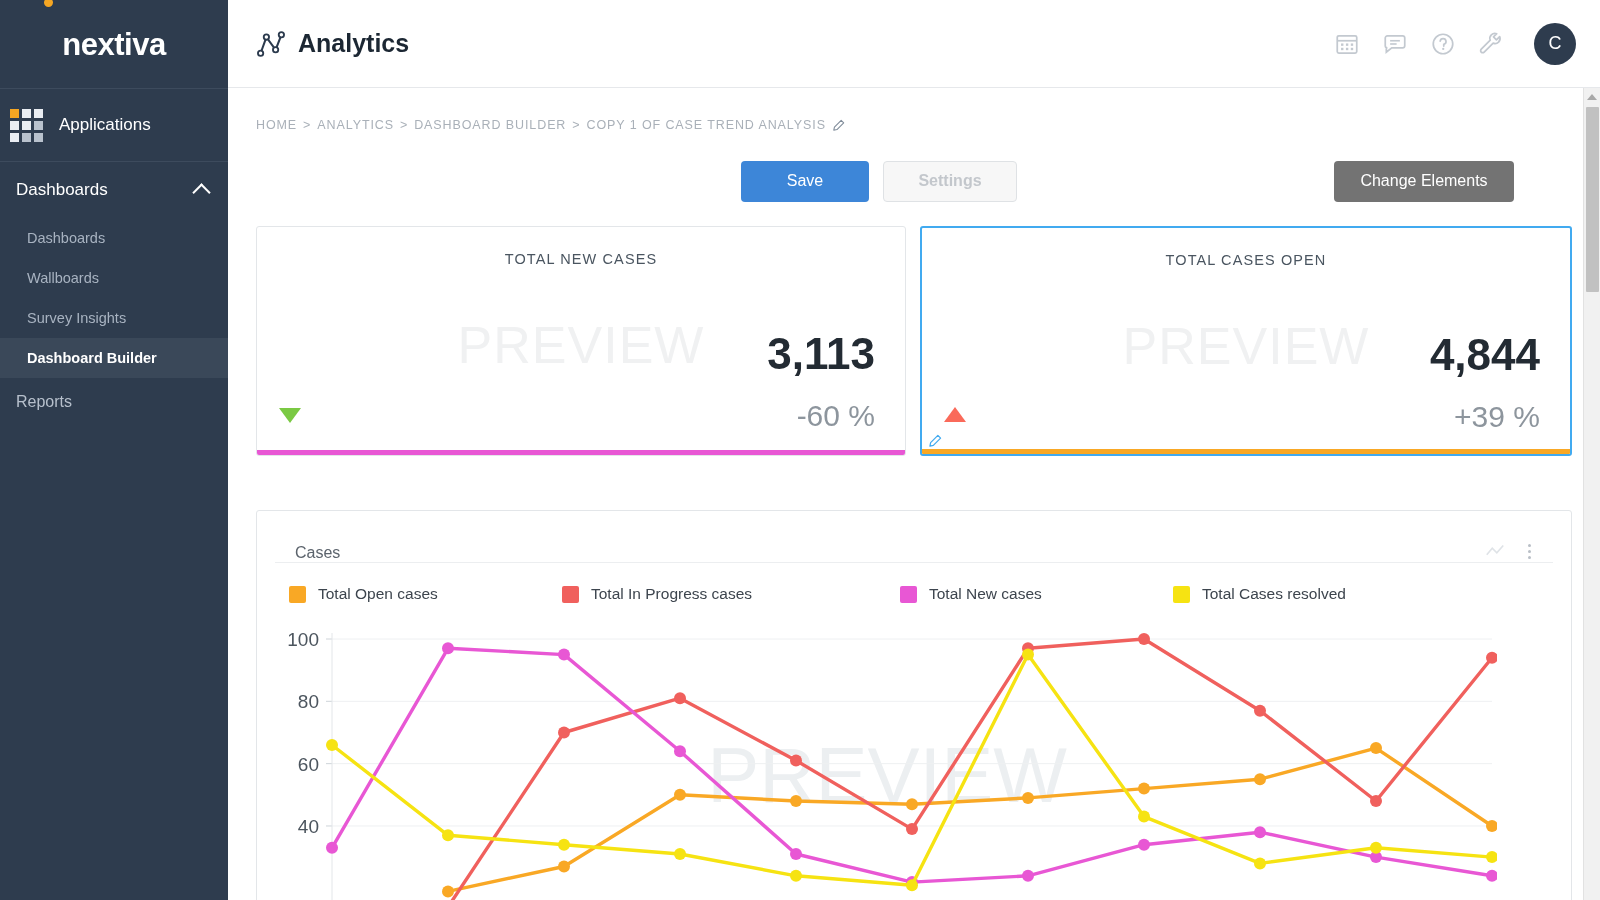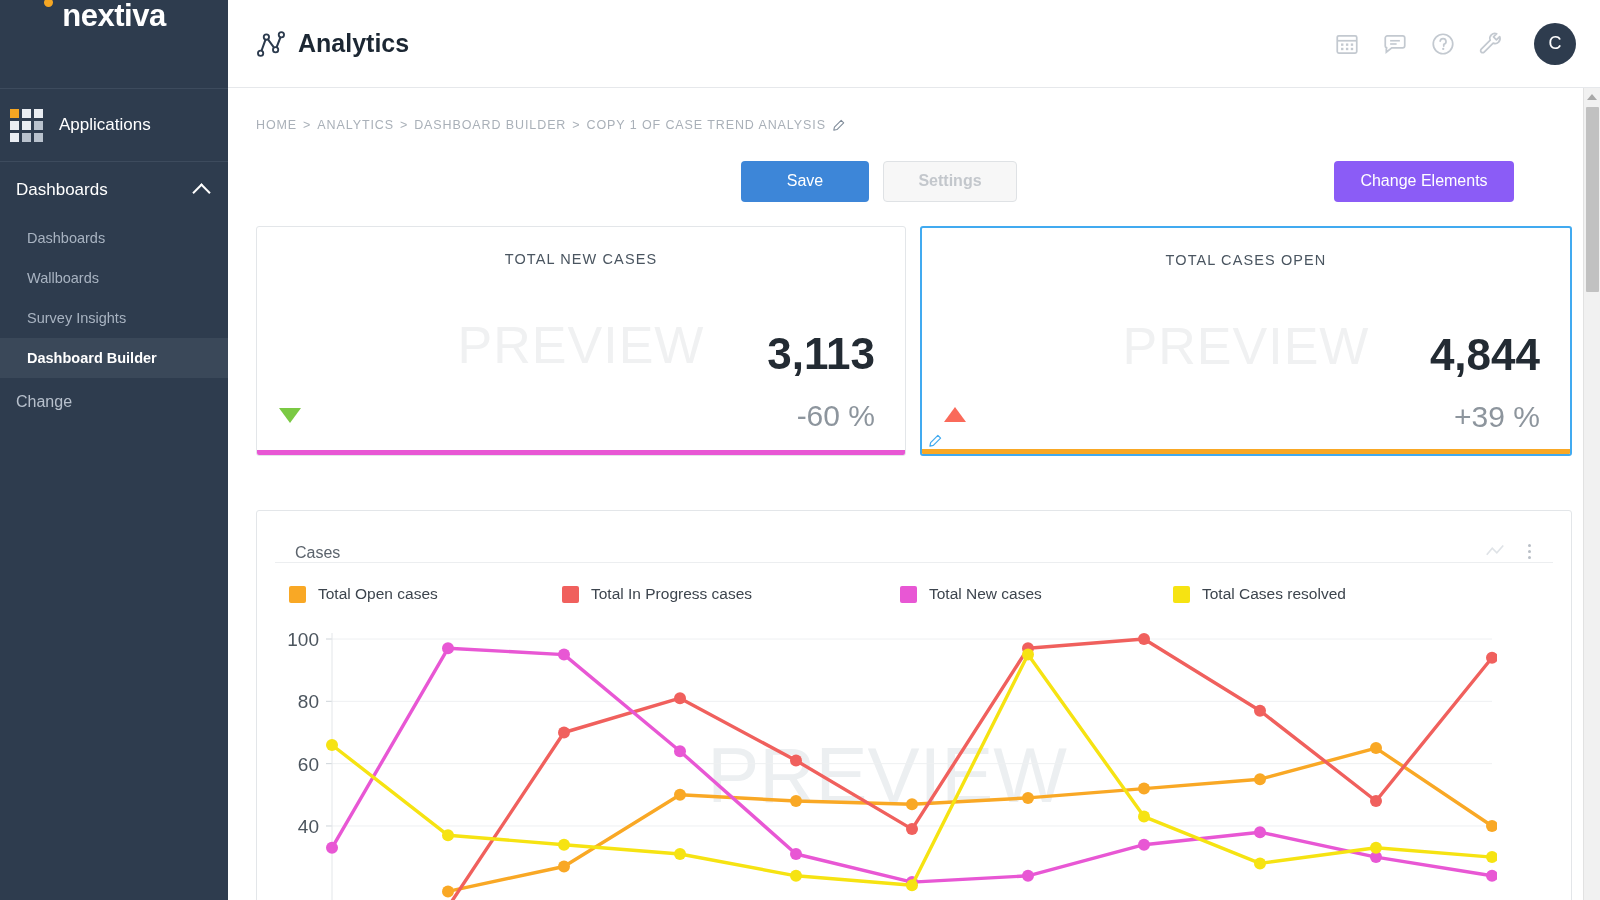--- a/index.html
+++ b/index.html
@@ -13,21 +13,21 @@
 
   
   .sidebar {
     width: 228px; height: 900px;
     background: #2e3c4e;
     flex: 0 0 228px;
     position: relative;
   }
   .logo-wrap {
     height: 88px;
-    display: flex; justify-content: center;
+    display: flex; align-items: center; justify-content: center;
     position: relative;
   }
   .logo-text {
     font-size: 31px; font-weight: bold; color: #ffffff;
     letter-spacing: -0.5px; position: relative; line-height: 1;
   }
   .logo-dot {
     position: absolute; width: 9px; height: 9px; border-radius: 50%;
     background: #f5a623; top: -2px; left: 44px;
   }
@@ -92,21 +92,21 @@
     height: 41px; border-radius: 4px; font-size: 16px;
     display: inline-flex; align-items: center; justify-content: center;
     cursor: pointer; border: none;
     font-family: "Liberation Sans", sans-serif;
   }
   .btn-save { background: #3d86d8; color: #fff; width: 128px; position: absolute; left: 513px; }
   .btn-settings {
     background: #f7f7f7; color: #c3c7cc; border: 1px solid #dfe2e5;
     width: 134px; position: absolute; left: 655px; font-weight: bold;
   }
-  .btn-change { background: #8b5cf6; color: #fff; width: 180px; position: absolute; left: 1106px; }
+  .btn-change { background: #737373; color: #fff; width: 180px; position: absolute; left: 1106px; }
 
   
   .kpi-row { display: flex; gap: 14px; padding: 18px 28px 0 28px; }
   .kpi {
     flex: 1; height: 230px; background: #fff;
     border: 1px solid #e3e6e9; border-radius: 3px;
     position: relative; overflow: hidden;
   }
   .kpi.selected { border: 2px solid #41aaf0; }
   .kpi-title {
@@ -210,21 +210,21 @@
       <span>Wallboards</span>
     </div>
     <div class="sub-item">
       <span>Survey Insights</span>
     </div>
     <div class="sub-item active">
       <span>Dashboard Builder</span>
     </div>
 
     <div class="nav-item">
-      <span>Change</span>
+      <span>Reports</span>
     </div>
   </aside>
 
   <section class="main">
 
     <div class="topbar">
       <div class="title-wrap">
         <svg class="ticon" viewBox="0 0 26 26" style="color:#2b3a4d;width:30px;height:30px">
           <polyline points="4,21 9,7 17,18 22,5" fill="none" stroke="#2b3a4d" stroke-width="1.8"></polyline>
           <circle cx="4" cy="21" r="2.3" fill="#fff" stroke="#2b3a4d" stroke-width="1.6"></circle>

